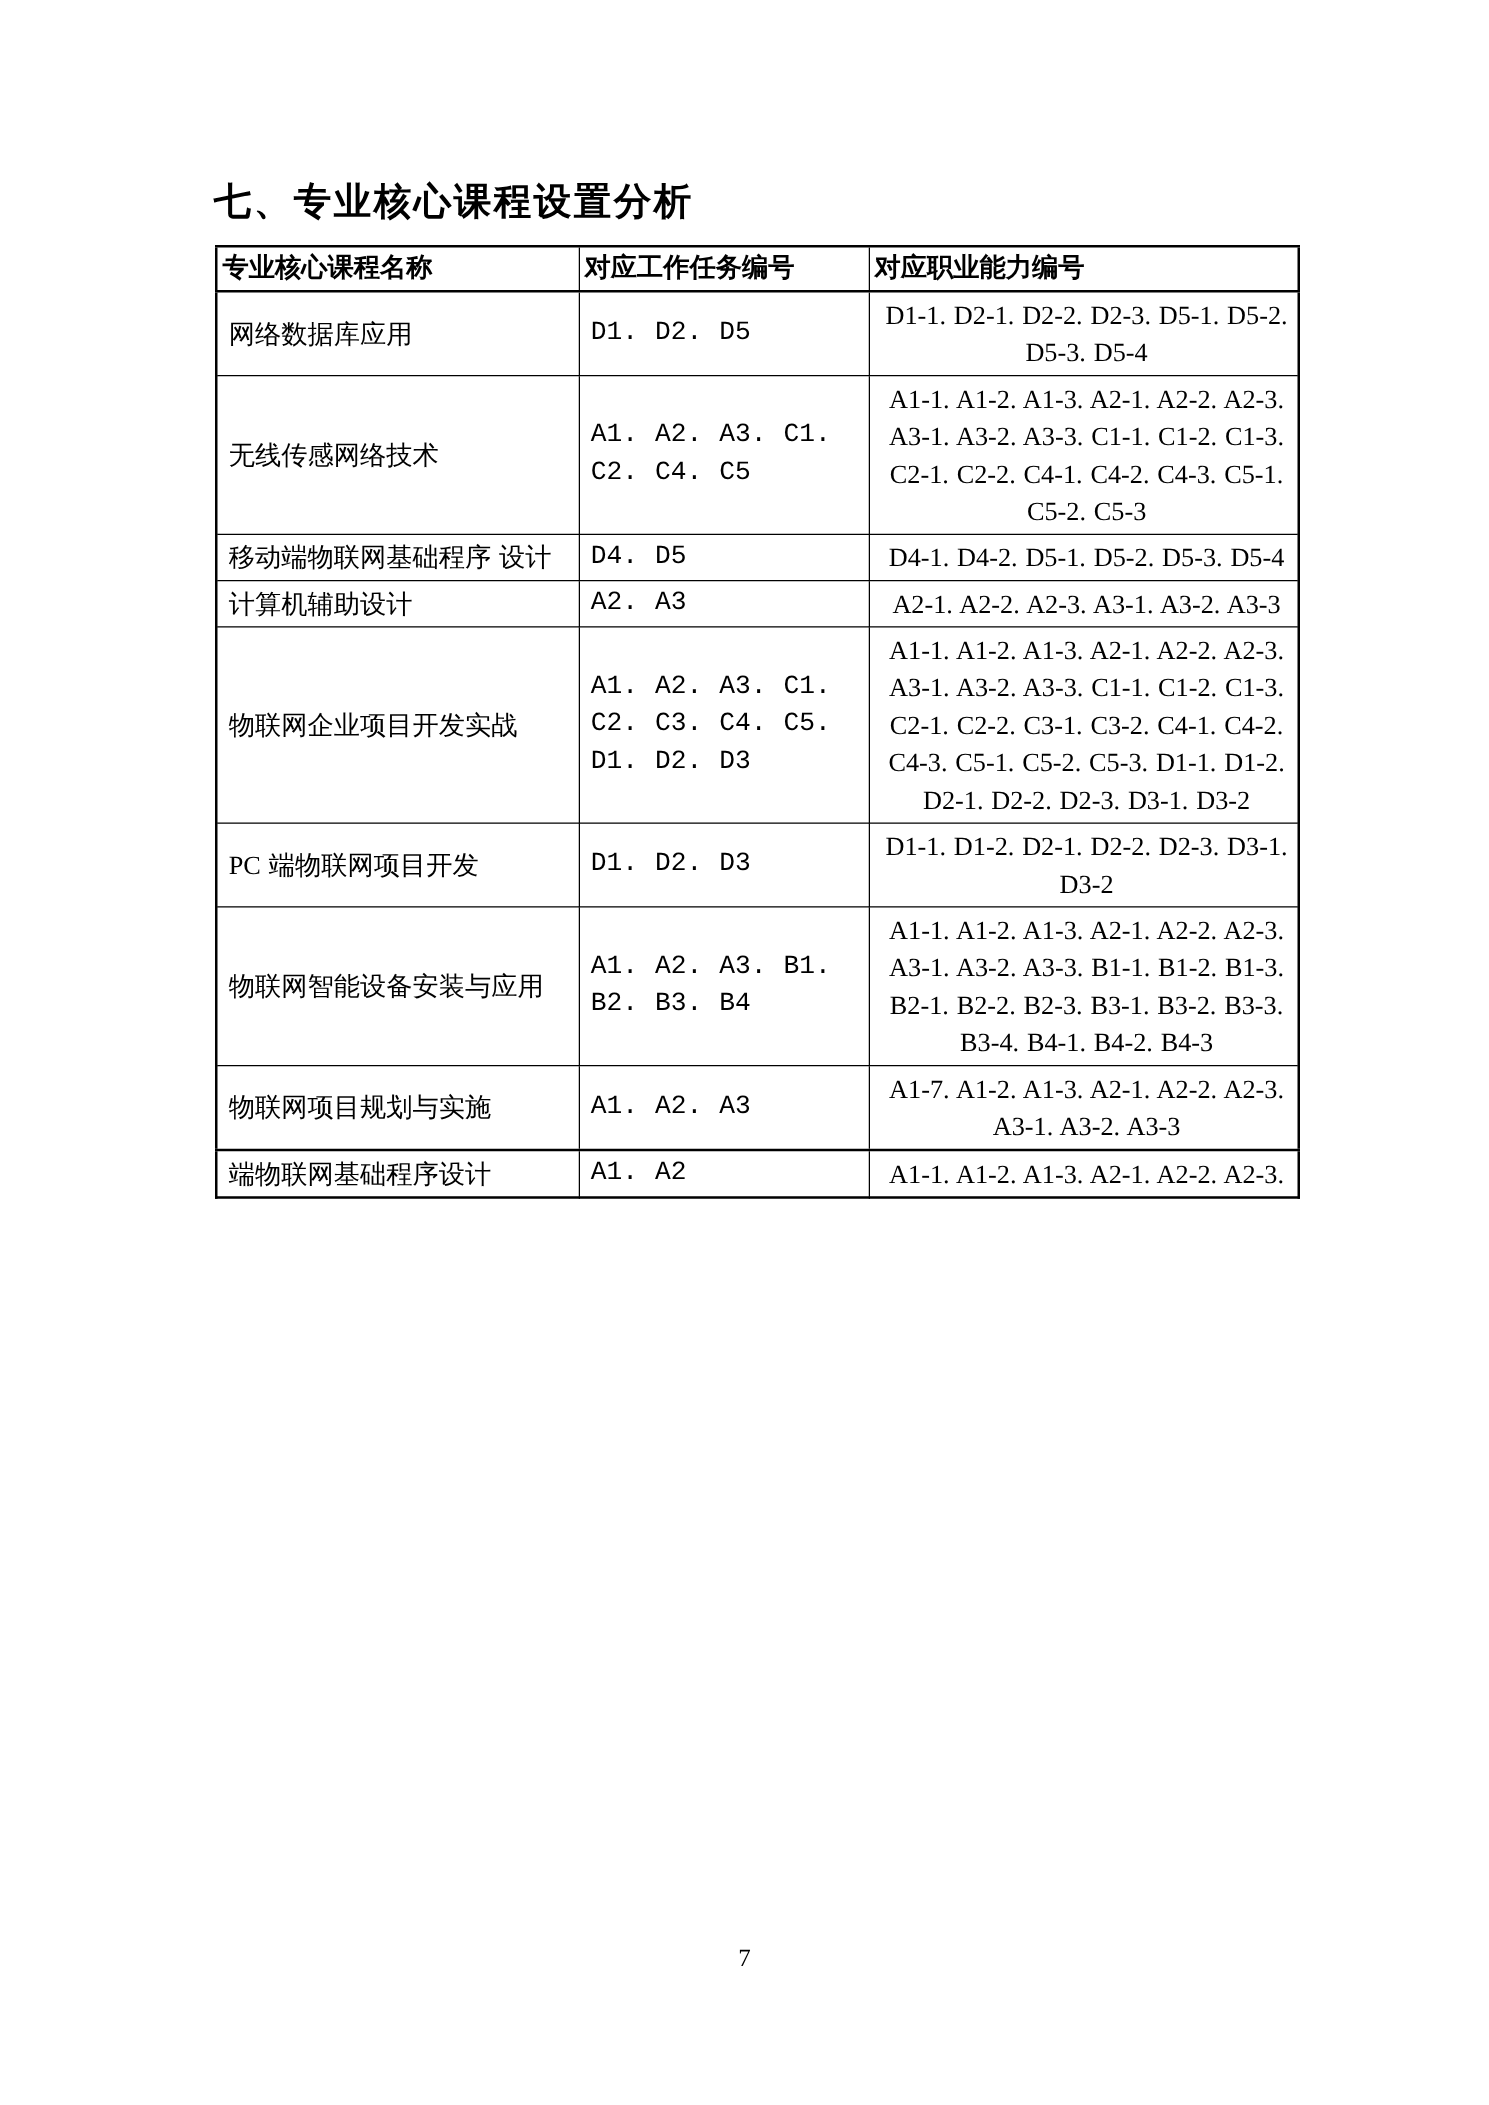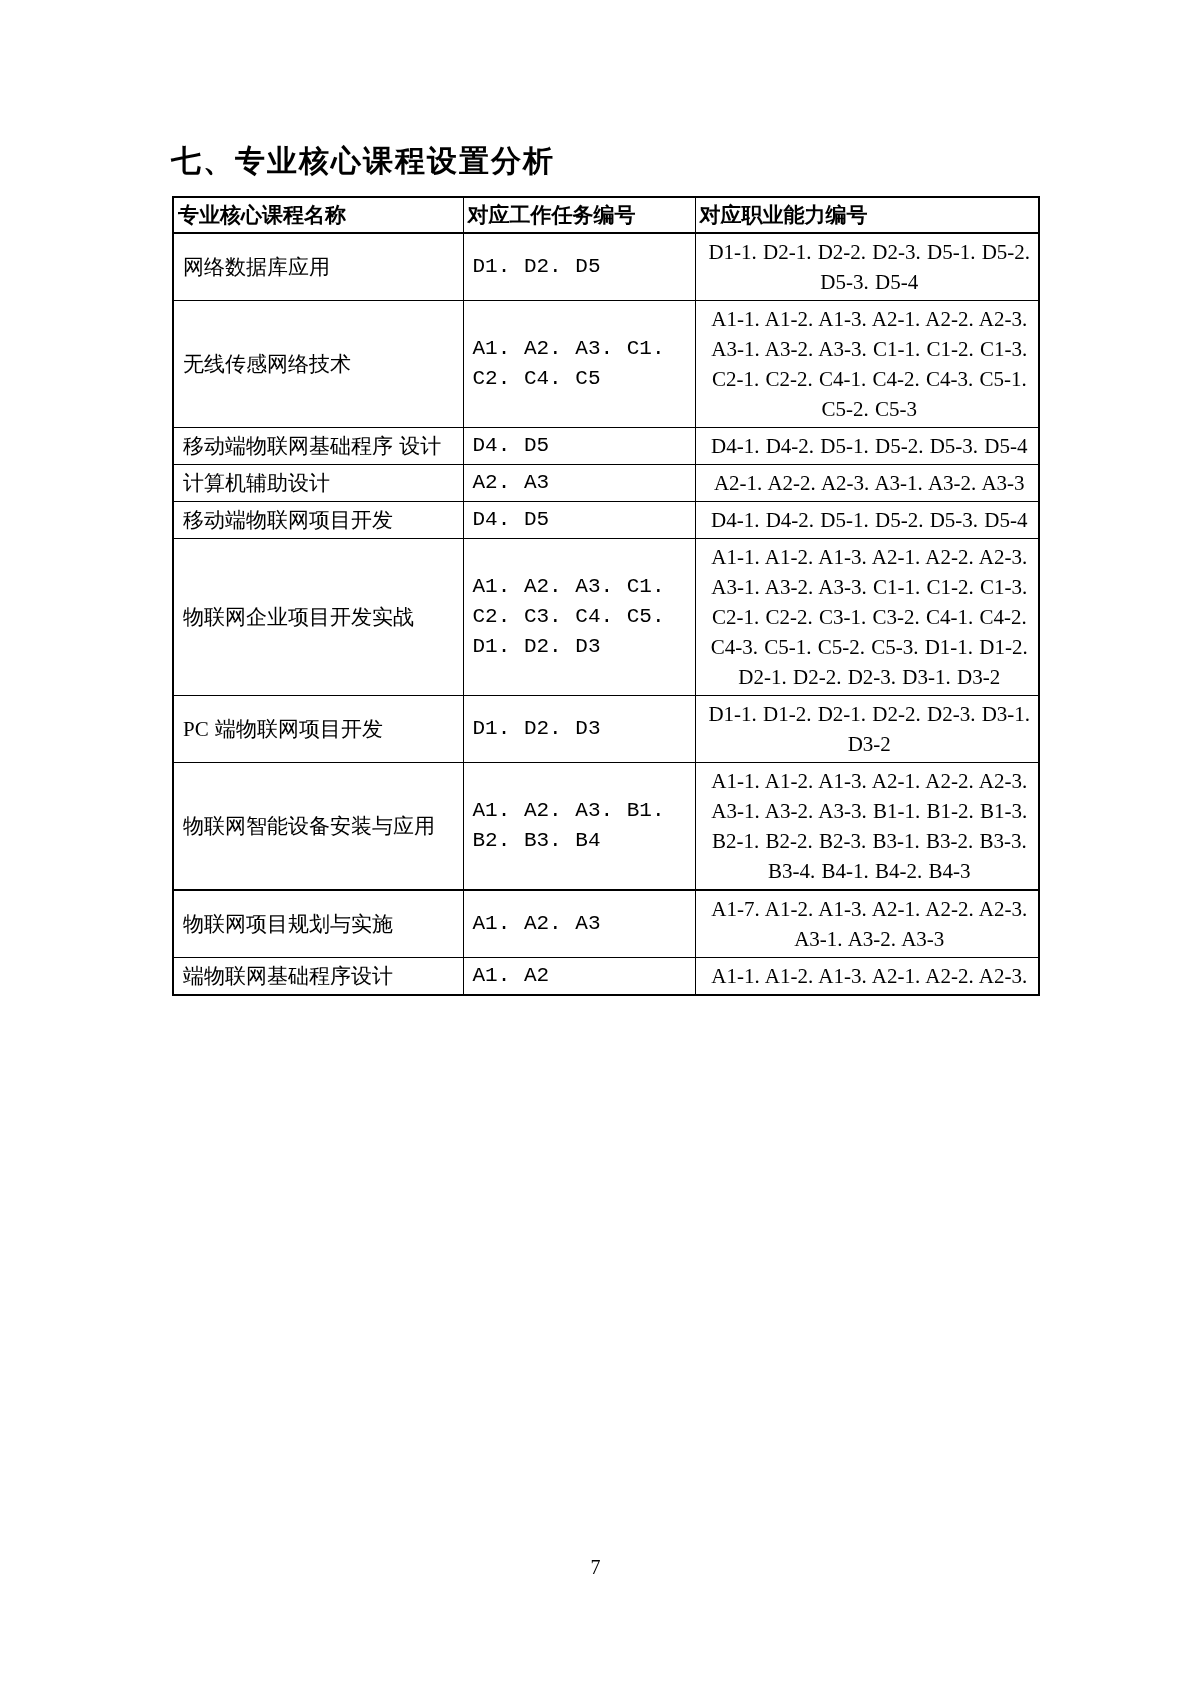--- a/index.html
+++ b/index.html
@@ -111,25 +111,20 @@
       <td class="c3">D4-1. D4-2. D5-1. D5-2. D5-3. D5-4</td>
     </tr>
 
     <tr>
       <td class="c1">计算机辅助设计</td>
       <td class="c2">A2. A3</td>
       <td class="c3">A2-1. A2-2. A2-3. A3-1. A3-2. A3-3</td>
     </tr>
 
 
-    <tr>
-      <td class="c1">移动端物联网项目开发</td>
-      <td class="c2">D4. D5</td>
-      <td class="c3">D4-1. D4-2. D5-1. D5-2. D5-3. D5-4</td>
-    </tr>
 
     <tr>
       <td class="c1">物联网企业项目开发实战</td>
       <td class="c2">A1. A2. A3. C1. C2. C3. C4. C5. D1. D2. D3</td>
       <td class="c3">A1-1. A1-2. A1-3. A2-1. A2-2. A2-3. A3-1. A3-2. A3-3. C1-1. C1-2. C1-3. C2-1. C2-2. C3-1. C3-2. C4-1. C4-2. C4-3. C5-1. C5-2. C5-3. D1-1. D1-2. D2-1. D2-2. D2-3. D3-1. D3-2</td>
     </tr>
 
     <tr>
       <td class="c1">PC 端物联网项目开发</td>
       <td class="c2">D1. D2. D3</td>

